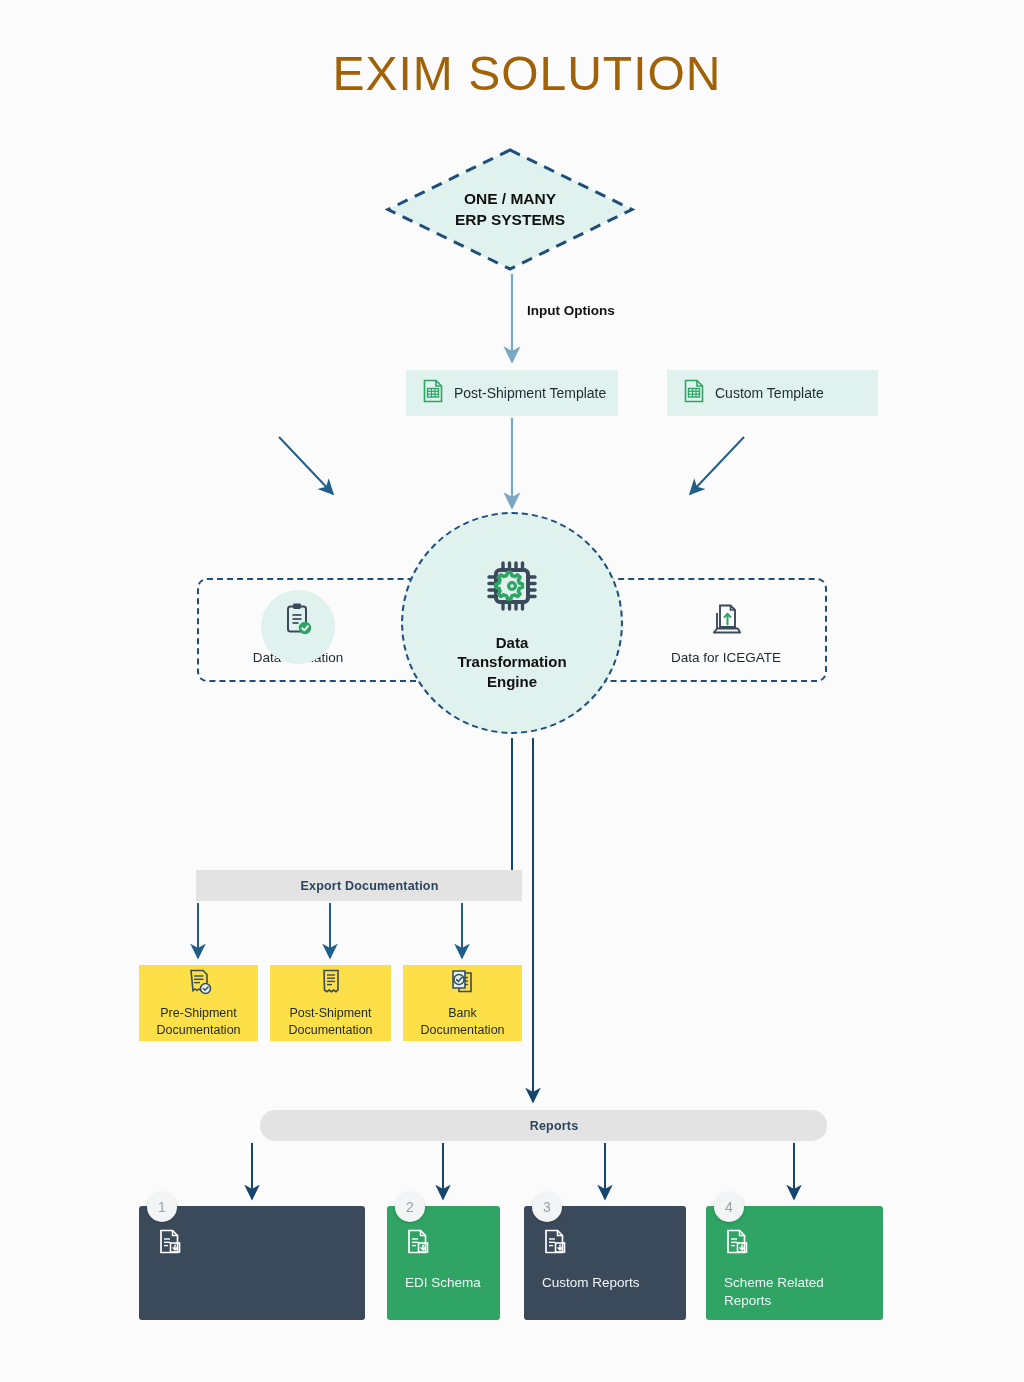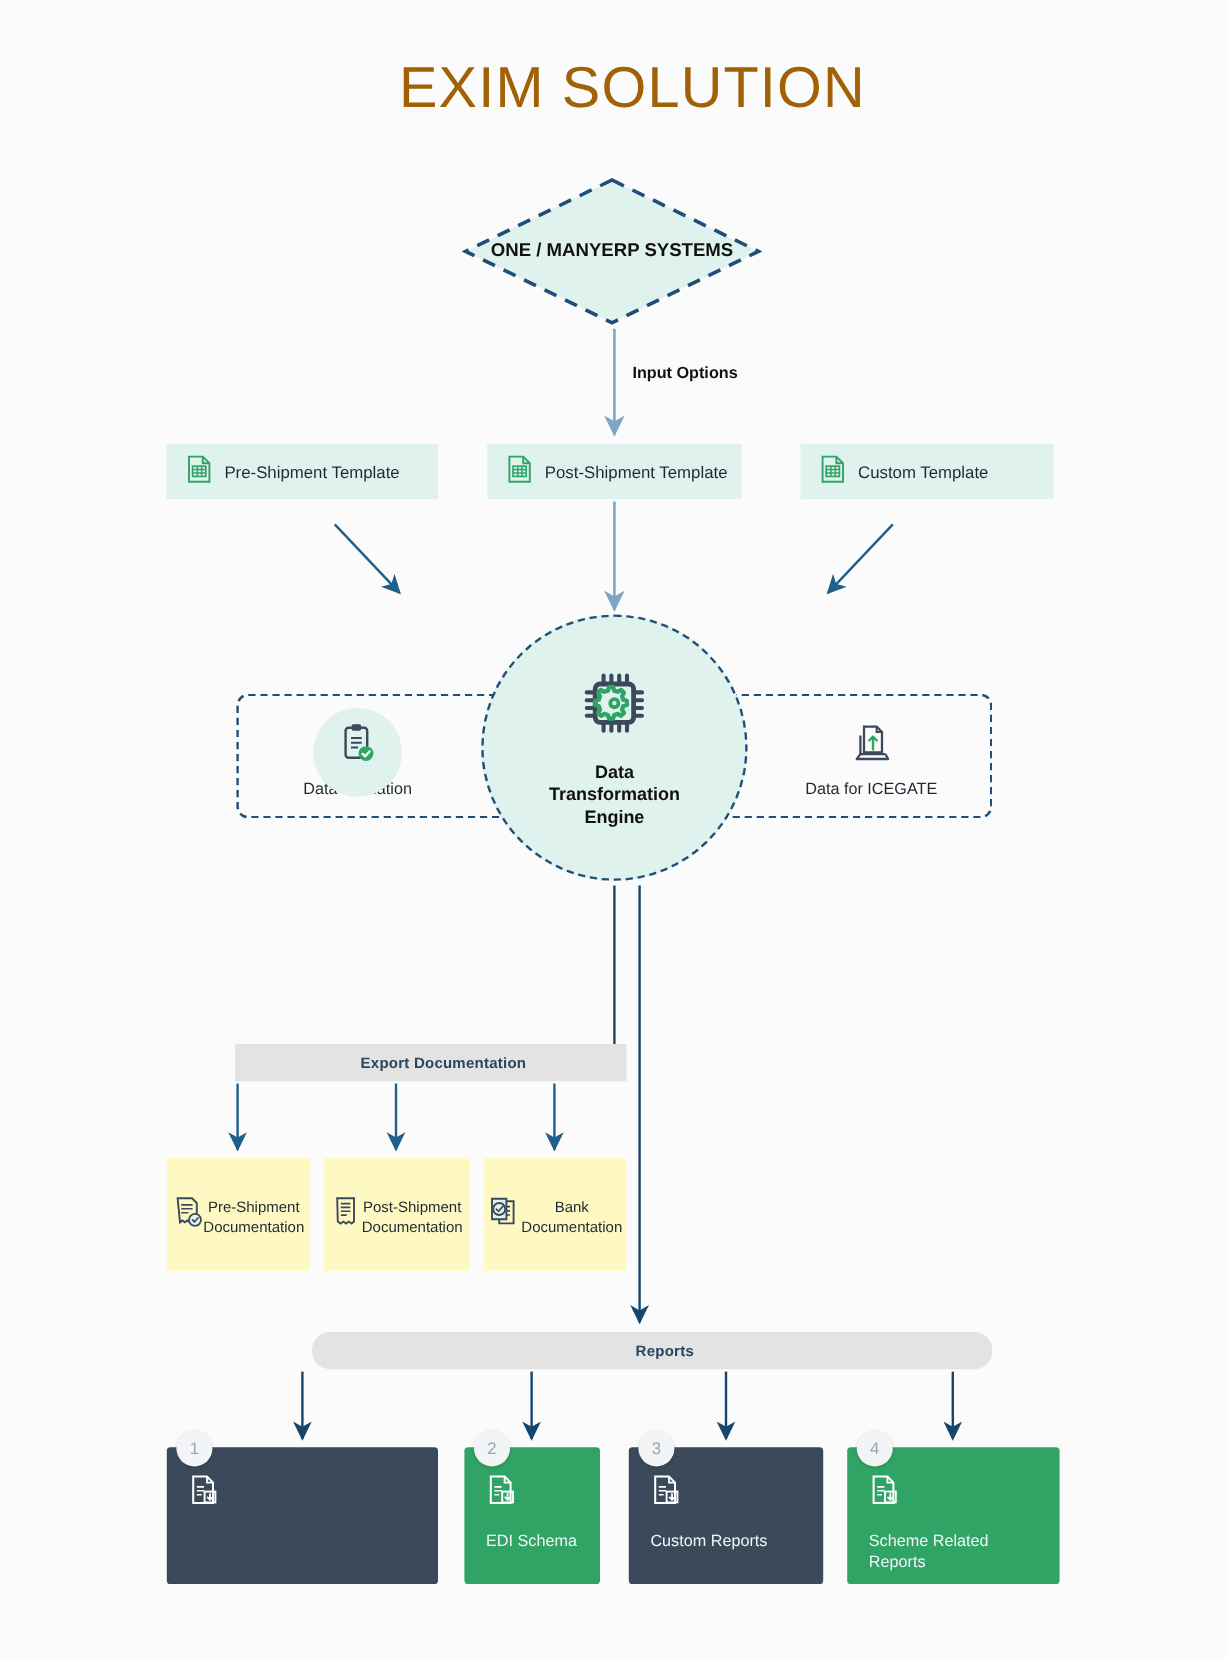--- a/index.html
+++ b/index.html
@@ -29,21 +29,21 @@
 
   
   #diamond{
     left:385px;top:147px;width:250px;height:125px;
   }
   #diamond .shape{
     position:absolute;left:0;top:0;width:100%;height:100%;
   }
   #diamond .label{
     position:absolute;left:0;top:0;width:100%;height:100%;
-    display:flex;flex-direction:row;align-items:center;justify-content:center;
+    display:flex;flex-direction:column;align-items:center;justify-content:center;
     font-size:15.5px;font-weight:bold;line-height:1.35;color:#111;
     text-align:center;
   }
 
   .input-options-label{
     left:527px;top:303px;
     font-size:13.5px;font-weight:bold;color:#111;
   }
 
   
@@ -101,22 +101,22 @@
     display:flex;align-items:center;justify-content:center;
     font-size:12.5px;font-weight:bold;color:#29455f;
     letter-spacing:.2px;
     padding-left:21px;
   }
   #bar-export{left:196px;top:870px;width:305px;height:31px;}
   #bar-reports{left:260px;top:1110px;width:546px;height:31px;border-radius:15px;}
 
   
   .docbox{
-    background:#fef9c3;height:94px;
-    display:flex;align-items:center;justify-content:center;
+    background:#fde047;height:76px;
+    display:flex;flex-direction:column;align-items:center;justify-content:center;
     text-align:center;
     font-size:12.5px;line-height:1.3;color:#1f2933;
   }
   .docbox .dtxt{margin-top:5px;}
   #doc1{left:139px;top:965px;width:119px;}
   #doc2{left:270px;top:965px;width:121px;}
   #doc3{left:403px;top:965px;width:119px;}
 
   
   .card{
@@ -190,34 +190,20 @@
       <polygon points="125,3 247,62.5 125,122 3,62.5" fill="#dff2ee" stroke="#1f4e79" stroke-width="3" stroke-dasharray="11 8"></polygon>
     </svg>
     <div class="label">
       <span>ONE / MANY</span>
       <span>ERP SYSTEMS</span>
     </div>
   </div>
 
   <div class="abs input-options-label">Input Options</div>
 
-  <div class="abs tpl" id="tpl1">
-    <span>
-      <svg width="22" height="24" viewBox="0 0 22 24">
-        <path d="M2.5,1.5 H14 L19.5,7 V22.5 H2.5 Z" fill="none" stroke="#2fa464" stroke-width="1.6"></path>
-        <path d="M14,1.5 V7 H19.5" fill="none" stroke="#2fa464" stroke-width="1.6"></path>
-        <rect x="5.5" y="9.5" width="11" height="8.5" fill="none" stroke="#2fa464" stroke-width="1.4"></rect>
-        <line x1="5.5" y1="12.3" x2="16.5" y2="12.3" stroke="#2fa464" stroke-width="1.2"></line>
-        <line x1="5.5" y1="15.2" x2="16.5" y2="15.2" stroke="#2fa464" stroke-width="1.2"></line>
-        <line x1="9.5" y1="9.5" x2="9.5" y2="18" stroke="#2fa464" stroke-width="1.2"></line>
-        <line x1="13" y1="9.5" x2="13" y2="18" stroke="#2fa464" stroke-width="1.2"></line>
-      </svg>
-    </span>
-    <span class="txt">Pre-Shipment Template</span>
-  </div>
 
   <div class="abs tpl" id="tpl3">
     <span>
       <svg width="22" height="24" viewBox="0 0 22 24">
         <path d="M2.5,1.5 H14 L19.5,7 V22.5 H2.5 Z" fill="none" stroke="#2fa464" stroke-width="1.6"></path>
         <path d="M14,1.5 V7 H19.5" fill="none" stroke="#2fa464" stroke-width="1.6"></path>
         <rect x="5.5" y="9.5" width="11" height="8.5" fill="none" stroke="#2fa464" stroke-width="1.4"></rect>
         <line x1="5.5" y1="12.3" x2="16.5" y2="12.3" stroke="#2fa464" stroke-width="1.2"></line>
         <line x1="5.5" y1="15.2" x2="16.5" y2="15.2" stroke="#2fa464" stroke-width="1.2"></line>
         <line x1="9.5" y1="9.5" x2="9.5" y2="18" stroke="#2fa464" stroke-width="1.2"></line>

